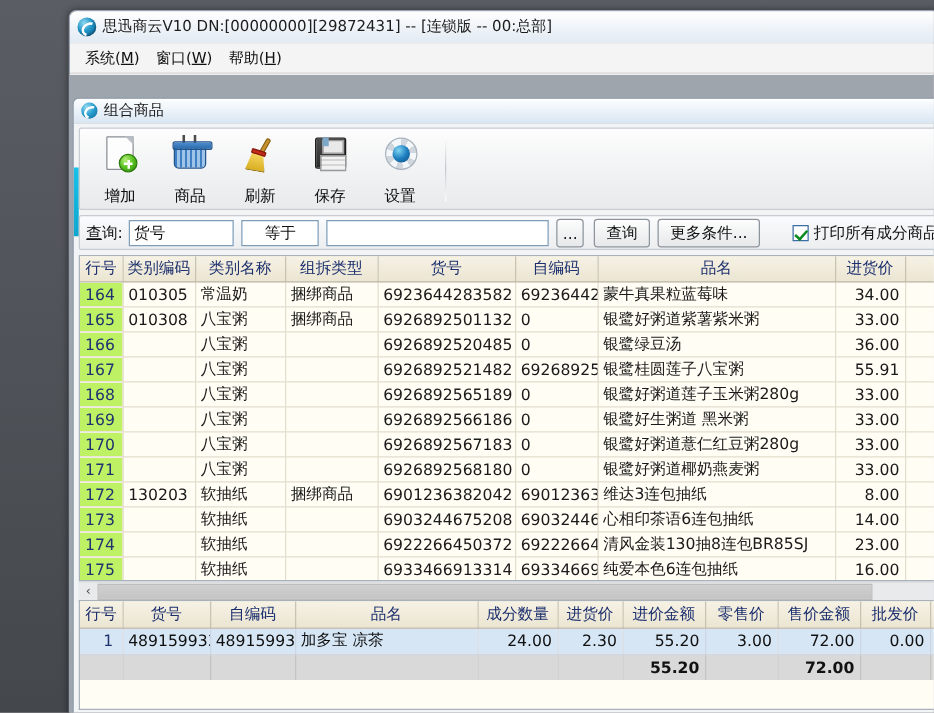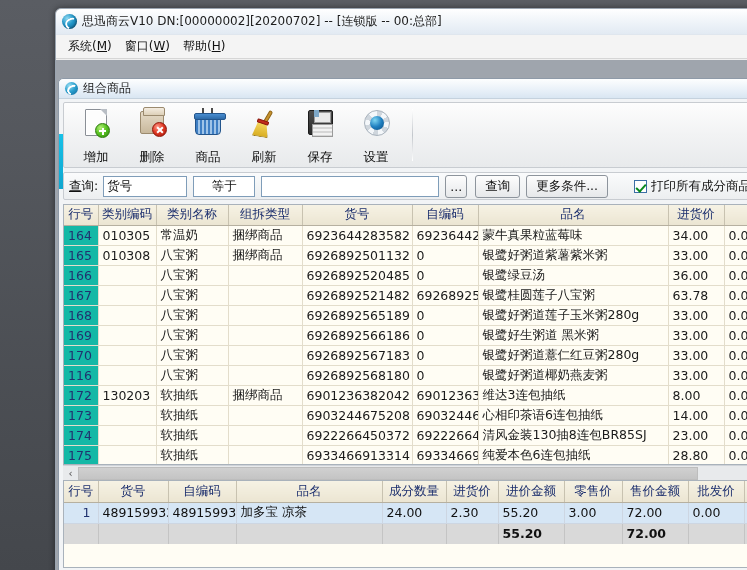--- a/index.html
+++ b/index.html
@@ -288,22 +288,22 @@
   }
   table.grid td {
     border-right: 1px solid #e3ddcb;
     border-bottom: 1px solid #e3ddcb;
     font-size: 12.5px; color: #1a1a1a;
     height: 20px; padding: 0 4px;
     white-space: nowrap; overflow: hidden;
     background: #fffdf4;
   }
   table.grid td.rowno { color:#20326f; text-align:right; padding-right:7px;
-    background:#14b8a6; }
-  td.num { }
+    background:#bef264; }
+  td.num { text-align: right; }
   td.small { font-size: 11px; }
   .ovf { display:block; width: 160%; }
 
   
   #grid-bot { height: 64px; border-bottom: none; margin-top: 0; }
   table.grid2 { border-collapse: collapse; table-layout: fixed; width: 760px; }
   table.grid2 th {
     background: linear-gradient(180deg,#f6f2e4 0%,#ebe5d2 100%);
     border-right: 1px solid #c8c2b0;
     border-bottom: 1px solid #b6b0a0;
@@ -355,21 +355,21 @@
 </style>
 </head>
 <body>
 
 <div id="screen">
 
   <div id="app-window">
 
     <div id="titlebar">
       <span class="app-logo"></span>
-      <span id="title-text">思迅商云V10 DN:[00000002][20200702] -- [连锁版 -- 00:总部]</span>
+      <span id="title-text">思迅商云V10 DN:[00000000][29872431] -- [连锁版 -- 00:总部]</span>
     </div>
 
     <div id="menubar">
       <div class="menu-item"><span>系统</span>(<u>M</u>)</div>
       <div class="menu-item"><span>窗口</span>(<u>W</u>)</div>
       <div class="menu-item"><span>帮助</span>(<u>H</u>)</div>
     </div>
 
     <div id="mdi-area">
 
@@ -385,27 +385,20 @@
         <div id="toolbar">
 
           <div class="tb-btn">
             <span class="tb-ico">
               <span class="ico-doc"></span>
                 <span class="ico-plus"></span>
             </span>
             <span class="tb-lbl">增加</span>
           </div>
 
-          <div class="tb-btn">
-            <span class="tb-ico">
-              <span class="ico-box"></span>
-                <span class="ico-xc"></span>
-            </span>
-            <span class="tb-lbl">删除</span>
-          </div>
 
           <div class="tb-btn">
             <span class="tb-ico">
               <span class="ico-bh1"></span>
                 <span class="ico-bh2"></span>
                 <span class="ico-basket"></span>
             </span>
             <span class="tb-lbl">商品</span>
           </div>
 
@@ -527,21 +520,21 @@
                 <tr>
                   <td class="rowno">167</td>
                   <td class="small"></td>
                   <td class="">八宝粥</td>
                   <td class=""></td>
                   <td class="small">6926892521482</td>
                   <td class="small ovfcell">
                     <span class="ovf">6926892521482</span>
                   </td>
                   <td class="">银鹭桂圆莲子八宝粥</td>
-                  <td class="num">63.78</td>
+                  <td class="num">55.91</td>
                   <td class="num">0.0</td>
                 </tr>
                 <tr>
                   <td class="rowno">168</td>
                   <td class="small"></td>
                   <td class="">八宝粥</td>
                   <td class=""></td>
                   <td class="small">6926892565189</td>
                   <td class="small ovfcell">
                     <span class="ovf">0</span>
@@ -570,21 +563,21 @@
                   <td class=""></td>
                   <td class="small">6926892567183</td>
                   <td class="small ovfcell">
                     <span class="ovf">0</span>
                   </td>
                   <td class="">银鹭好粥道薏仁红豆粥280g</td>
                   <td class="num">33.00</td>
                   <td class="num">0.0</td>
                 </tr>
                 <tr>
-                  <td class="rowno">116</td>
+                  <td class="rowno">171</td>
                   <td class="small"></td>
                   <td class="">八宝粥</td>
                   <td class=""></td>
                   <td class="small">6926892568180</td>
                   <td class="small ovfcell">
                     <span class="ovf">0</span>
                   </td>
                   <td class="">银鹭好粥道椰奶燕麦粥</td>
                   <td class="num">33.00</td>
                   <td class="num">0.0</td>
@@ -631,21 +624,21 @@
                 <tr>
                   <td class="rowno">175</td>
                   <td class="small"></td>
                   <td class="">软抽纸</td>
                   <td class=""></td>
                   <td class="small">6933466913314</td>
                   <td class="small ovfcell">
                     <span class="ovf">6933466913314</span>
                   </td>
                   <td class="">纯爱本色6连包抽纸</td>
-                  <td class="num">28.80</td>
+                  <td class="num">16.00</td>
                   <td class="num">0.0</td>
                 </tr>
               </tbody>
           </table>
         </div>
 
         <div class="hscroll" style="margin:0 4px;">
           <div class="hs-arrow">‹</div>
           <div class="hs-thumb"></div>
         </div>

